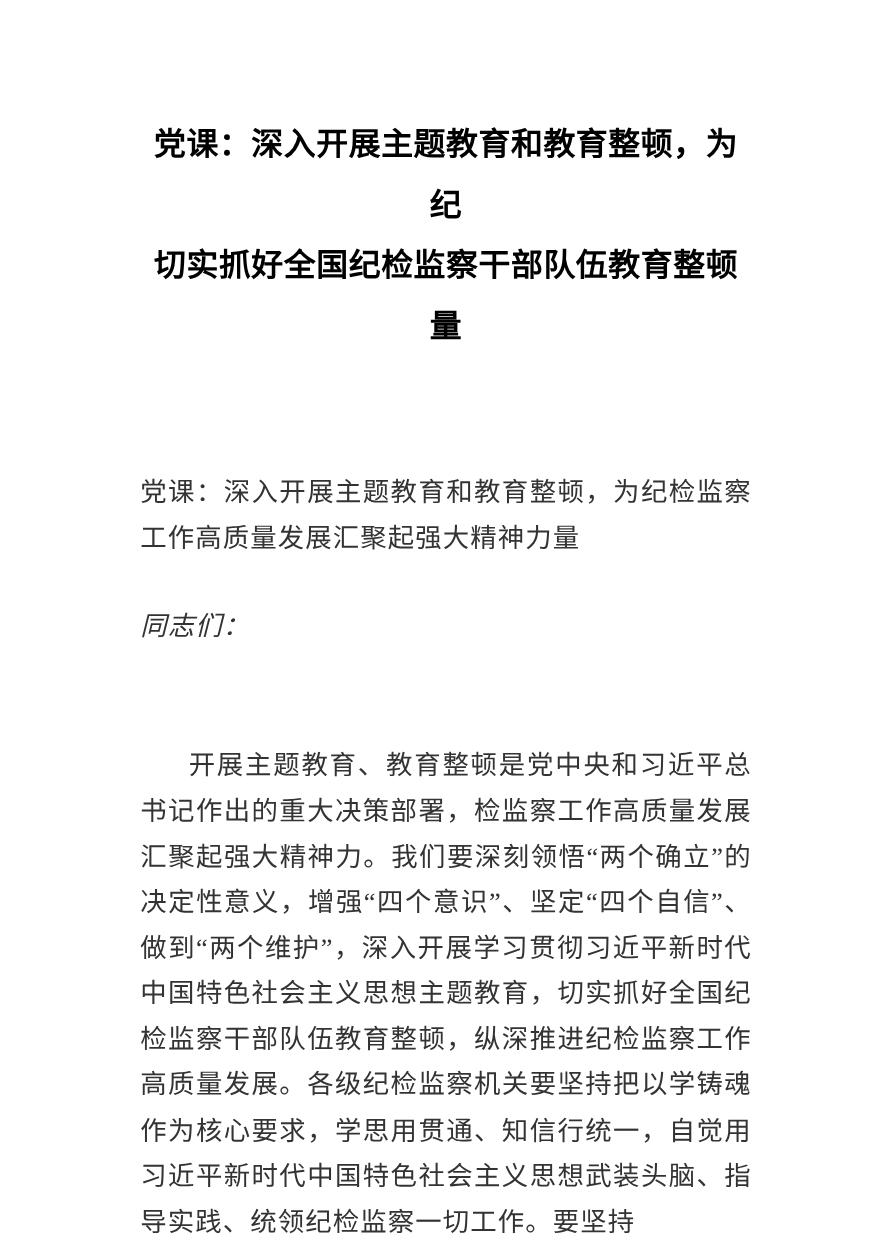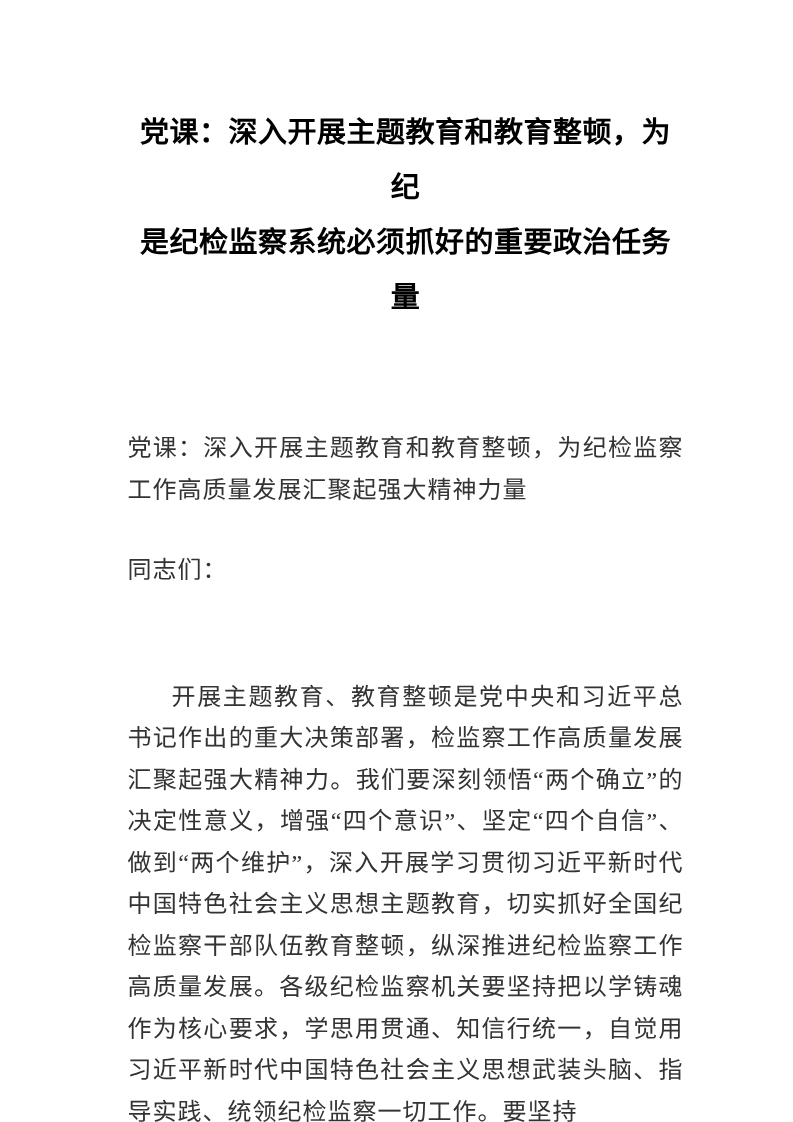--- a/index.html
+++ b/index.html
@@ -30,31 +30,31 @@
   
   .body-text {
     color: #333333;
     font-size: 24px;
     line-height: 41.5px;
     letter-spacing: 1px;
     text-align: justify;
     text-justify: inter-ideograph;
   }
   .subtitle-para   { margin-top: 103px; }
-  .salutation-para { margin-top: 39px; }
+  .salutation-para { margin-top: 39px; font-style: italic; }
   .main-para       { margin-top: 85px; text-indent: 44px; }
 </style>
 </head>
 <body>
 
 <div class="page">
 
   <h1 class="doc-title">
     <span class="title-line">党课：深入开展主题教育和教育整顿，为纪</span>
-    <span class="title-line">是纪检监察系统必须抓好的重要政治任务</span>
+    <span class="title-line">切实抓好全国纪检监察干部队伍教育整顿</span>
     <span class="title-line">量</span>
   </h1>
 
   <p class="body-text subtitle-para">党课：深入开展主题教育和教育整顿，为纪检监察工作高质量发展汇聚起强大精神力量</p>
 
   <p class="body-text salutation-para">同志们：</p>
 
   <p class="body-text main-para">开展主题教育、教育整顿是党中央和习近平总书记作出的重大决策部署，检监察工作高质量发展汇聚起强大精神力。我们要深刻领悟“两个确立”的决定性意义，增强“四个意识”、坚定“四个自信”、做到“两个维护”，深入开展学习贯彻习近平新时代中国特色社会主义思想主题教育，切实抓好全国纪检监察干部队伍教育整顿，纵深推进纪检监察工作高质量发展。各级纪检监察机关要坚持把以学铸魂作为核心要求，学思用贯通、知信行统一，自觉用习近平新时代中国特色社会主义思想武装头脑、指导实践、统领纪检监察一切工作。要坚持</p>
 
 </div>

